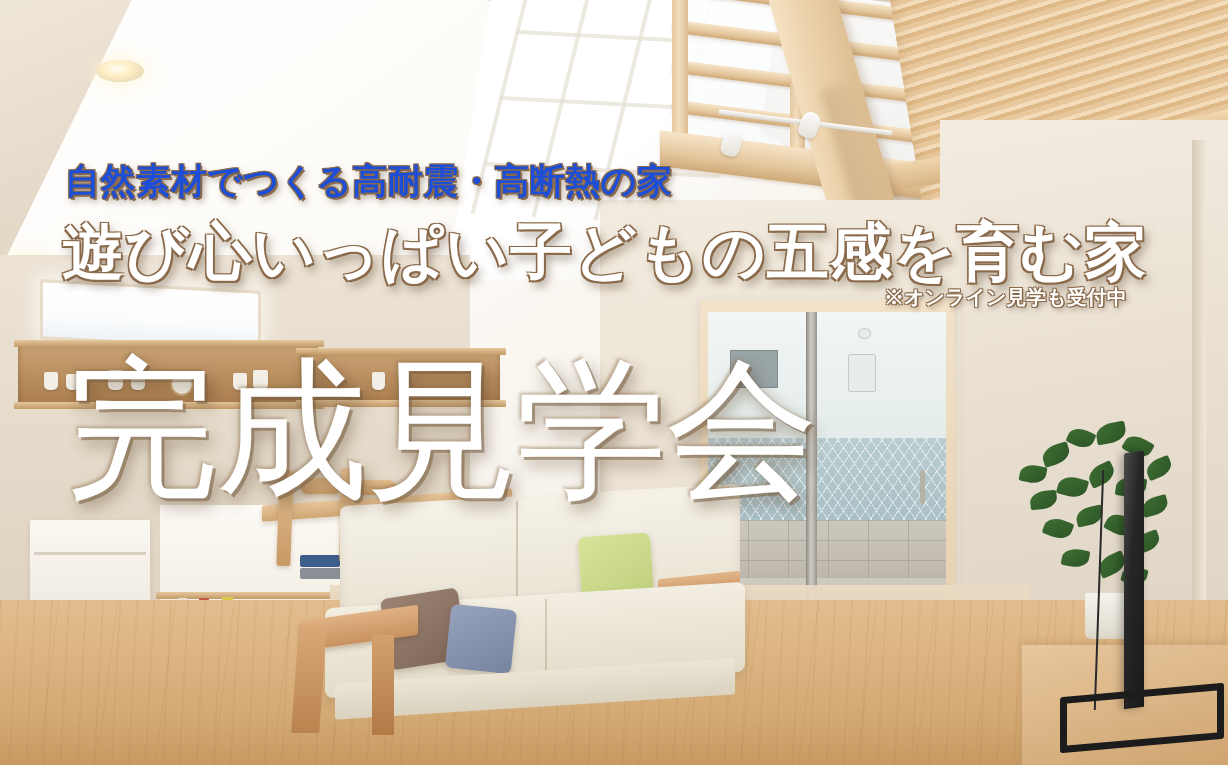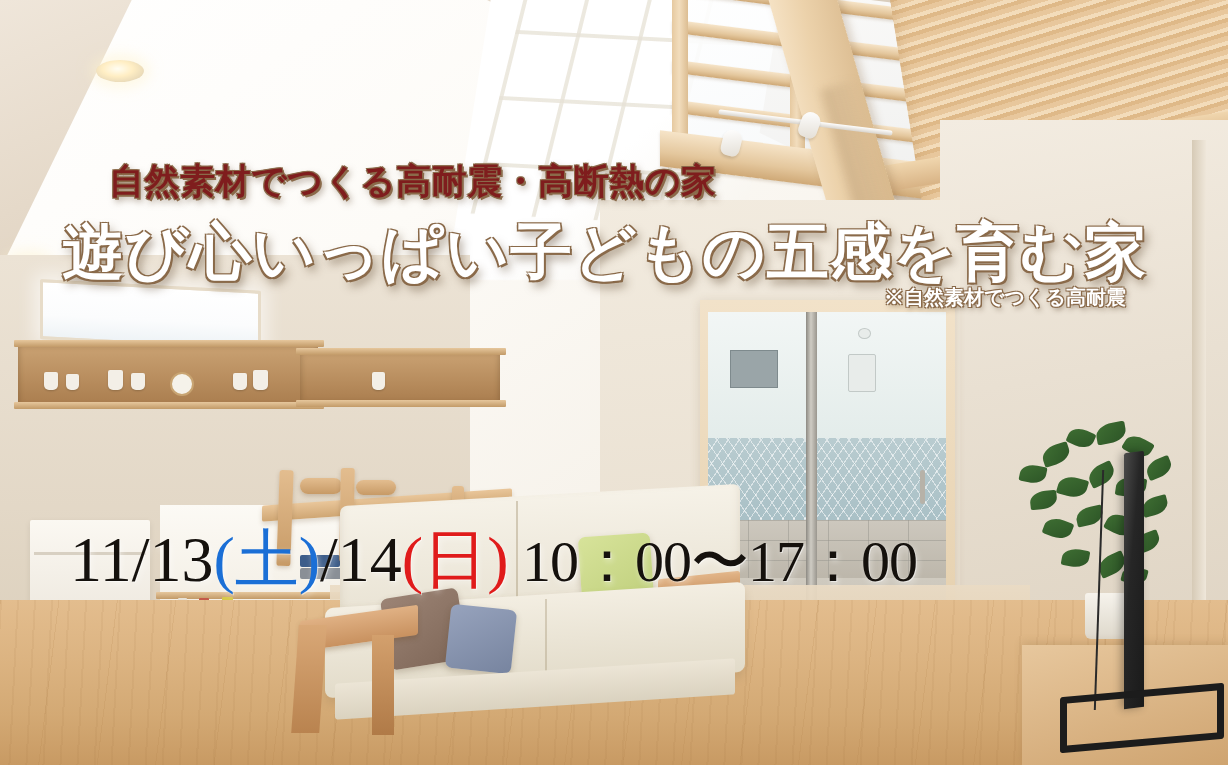--- a/index.html
+++ b/index.html
@@ -316,26 +316,25 @@
     background:#2a2a2a;transform:rotate(2deg);
   }
 
   
   .overlay{position:absolute;inset:0;}
 
   .t-sub1{
     position:absolute;left:65px;top:158px;
     font-family:"Liberation Serif", serif;
     font-weight:bold;font-size:35px;letter-spacing:.5px;
-    color:#7f1d1d;white-space:nowrap;
+    color:#1d4ed8;white-space:nowrap;
     text-shadow:
       2px 2px 0 #8a6a4a, -1px -1px 0 #8a6a4a,
       1px -1px 0 #8a6a4a, -1px 1px 0 #8a6a4a,
       3px 4px 7px rgba(80,55,30,.55);
-    margin-left: 44px;
   }
   .t-sub2{
     position:absolute;left:62px;top:210px;
     font-family:"Liberation Serif", serif;
     font-weight:bold;font-size:62px;letter-spacing:1px;
     color:#ffffff;white-space:nowrap;
     text-shadow:
       2px 2px 0 #8a6a4a, -1.5px -1.5px 0 #8a6a4a,
       1.5px -1.5px 0 #8a6a4a, -1.5px 1.5px 0 #8a6a4a,
       4px 6px 10px rgba(80,55,30,.5);
@@ -535,23 +534,21 @@
     <div class="tv-base"></div>
 
   </div>
 
   <div class="overlay">
 
     <div class="t-sub1">自然素材でつくる高耐震・高断熱の家</div>
 
     <div class="t-sub2">遊び心いっぱい子どもの五感を育む家</div>
 
-    <div class="t-note">※自然素材でつくる高耐震</div>
-
-
-
-    <div class="t-date">
-      <span>11/13</span><span class="sat">(土)</span><span>/</span><span>14</span><span class="sun">(日)</span><span class="time"> 10：00〜17：00</span>
-    </div>
+    <div class="t-note">※オンライン見学も受付中</div>
+
+
+    <div class="t-title">完成見学会</div>
+
 
   </div>
 
 </div>
 
 </body></html>

